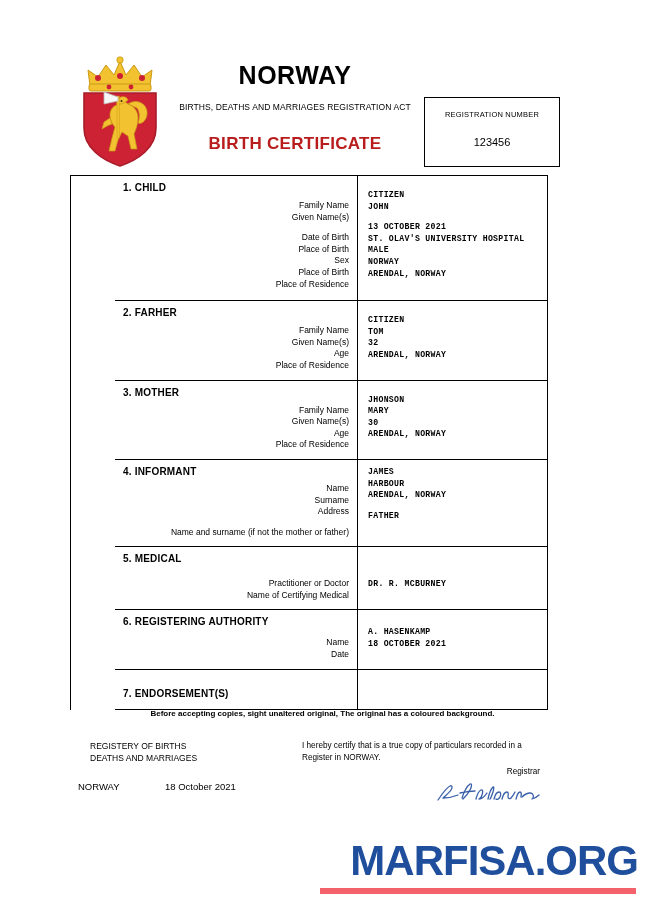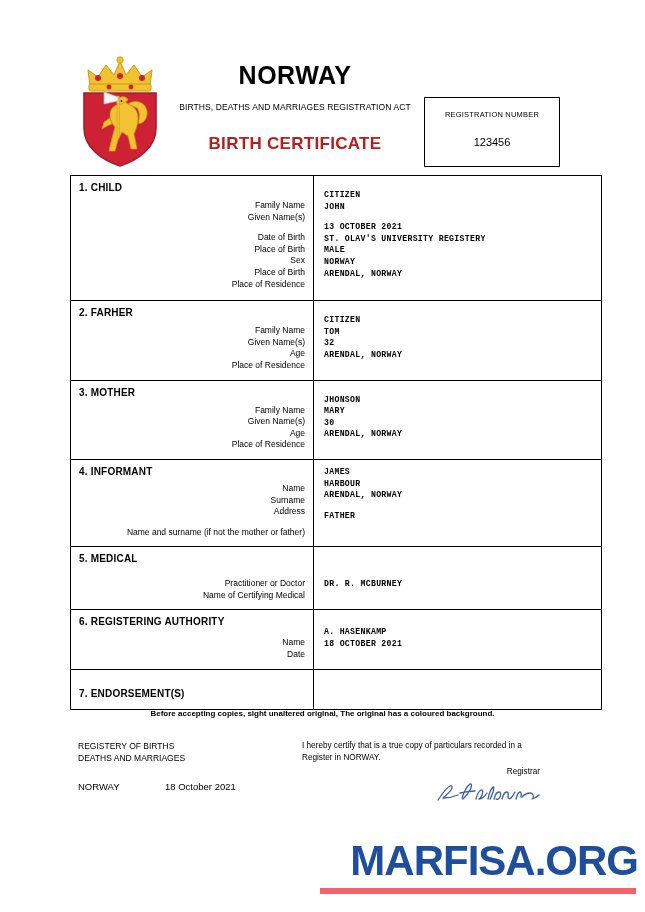--- a/index.html
+++ b/index.html
@@ -91,23 +91,24 @@
     text-align: center;
     font-size: 11px;
     color: #000;
   }
 
   
   .table {
     position: absolute;
     left: 70px;
     top: 175px;
-    width: 532px;
+    width: 478px;
     border: 1.4px solid #000;
     border-bottom: none;
+    padding-left: 44px;
   }
 
   .row {
     position: relative;
     display: flex;
     border-bottom: 1.4px solid #000;
     min-height: 30px;
   }
 
   .col-left {
@@ -188,21 +189,21 @@
   .footer {
     position: absolute;
     left: 70px;
     top: 736px;
     width: 478px;
     height: 80px;
   }
 
   .registry-block {
     position: absolute;
-    left: 8px;
+    left: 20px;
     top: 4px;
     font-size: 8.5px;
     line-height: 12px;
     color: #000;
   }
 
   .registry-loc {
     position: absolute;
     left: 8px;
     top: 45px;
@@ -337,21 +338,21 @@
           <span class="lab">Place of Birth</span>
           <span class="lab">Place of Residence</span>
         </div>
       </div>
       <div class="col-right">
         <div class="values">
           <span class="val">CITIZEN</span>
           <span class="val">JOHN</span>
           <span class="gap"></span>
           <span class="val">13 OCTOBER 2021</span>
-          <span class="val">ST. OLAV'S UNIVERSITY REGISTERY</span>
+          <span class="val">ST. OLAV'S UNIVERSITY HOSPITAL</span>
           <span class="val">MALE</span>
           <span class="val">NORWAY</span>
           <span class="val">ARENDAL, NORWAY</span>
         </div>
       </div>
     </div>
 
     <div class="row row-father">
       <div class="col-left">
         <div class="sec-title">2. FARHER</div>

